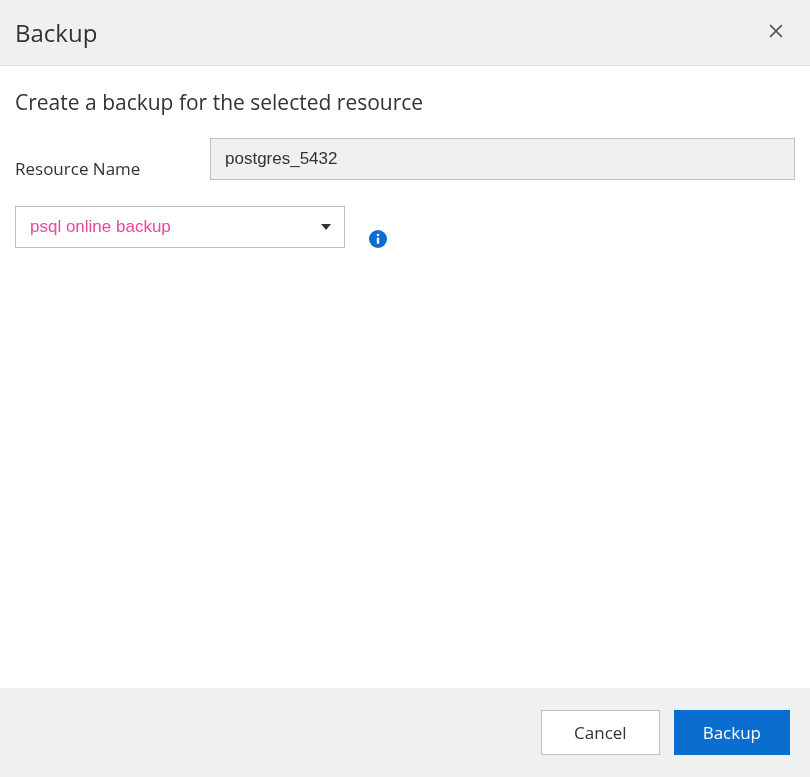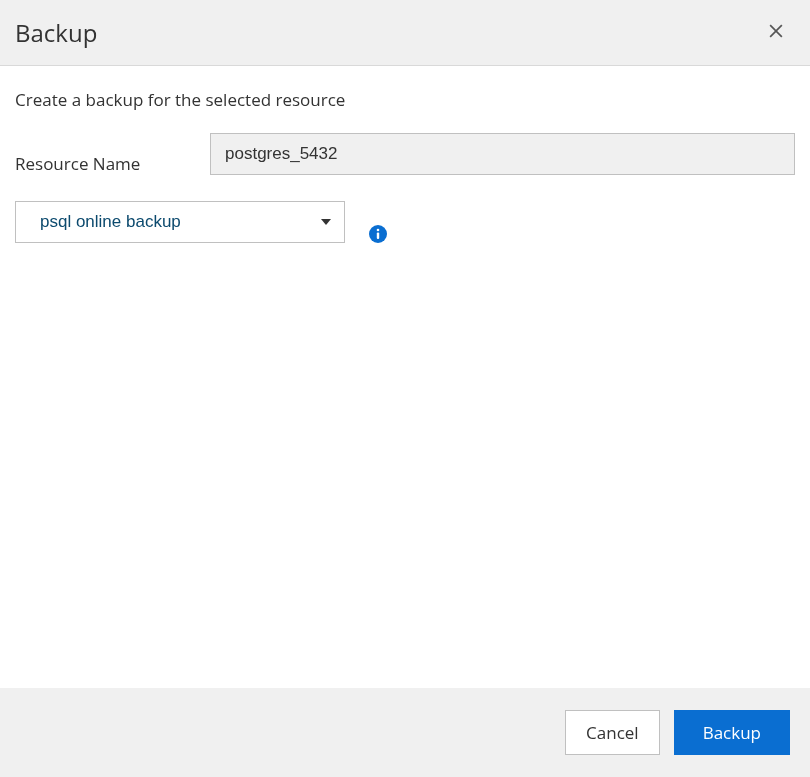--- a/index.html
+++ b/index.html
@@ -41,21 +41,21 @@
     }
     .close-btn svg {
       width: 20px;
       height: 20px;
     }
     .content {
       flex: 1;
       padding: 22px 15px;
     }
     .subtitle {
-      font-size: 17px;
+      font-size: 21px;
       font-weight: 400;
       color: #333;
       margin-bottom: 22px;
     }
     .form-row {
       display: flex;
       align-items: flex-end;
       margin-bottom: 26px;
     }
     .form-label {
@@ -74,23 +74,23 @@
       height: 42px;
     }
     .select-wrapper {
       width: 330px;
       position: relative;
     }
     .select-input {
       width: 100%;
       background: #ffffff;
       border: 1px solid #c0c0c0;
-      padding: 9px 36px 9px 24px;
+      padding: 9px 36px 9px 14px;
       font-size: 17px;
-      color: #0c4a6e;
+      color: #ec4899;
       height: 42px;
       cursor: pointer;
       text-align: left;
       display: flex;
       align-items: center;
     }
     .select-caret {
       position: absolute;
       right: 14px;
       top: 50%;
@@ -115,21 +115,21 @@
     }
     .footer {
       background: #f0f0f0;
       padding: 22px 20px;
       display: flex;
       justify-content: flex-end;
       gap: 14px;
     }
     .btn {
       font-size: 17px;
-      padding: 10px 20px;
+      padding: 10px 32px;
       border: 1px solid transparent;
       cursor: pointer;
       font-family: inherit;
     }
     .btn-cancel {
       background: #ffffff;
       border: 1px solid #c0c0c0;
       color: #333;
     }
     .btn-primary {

